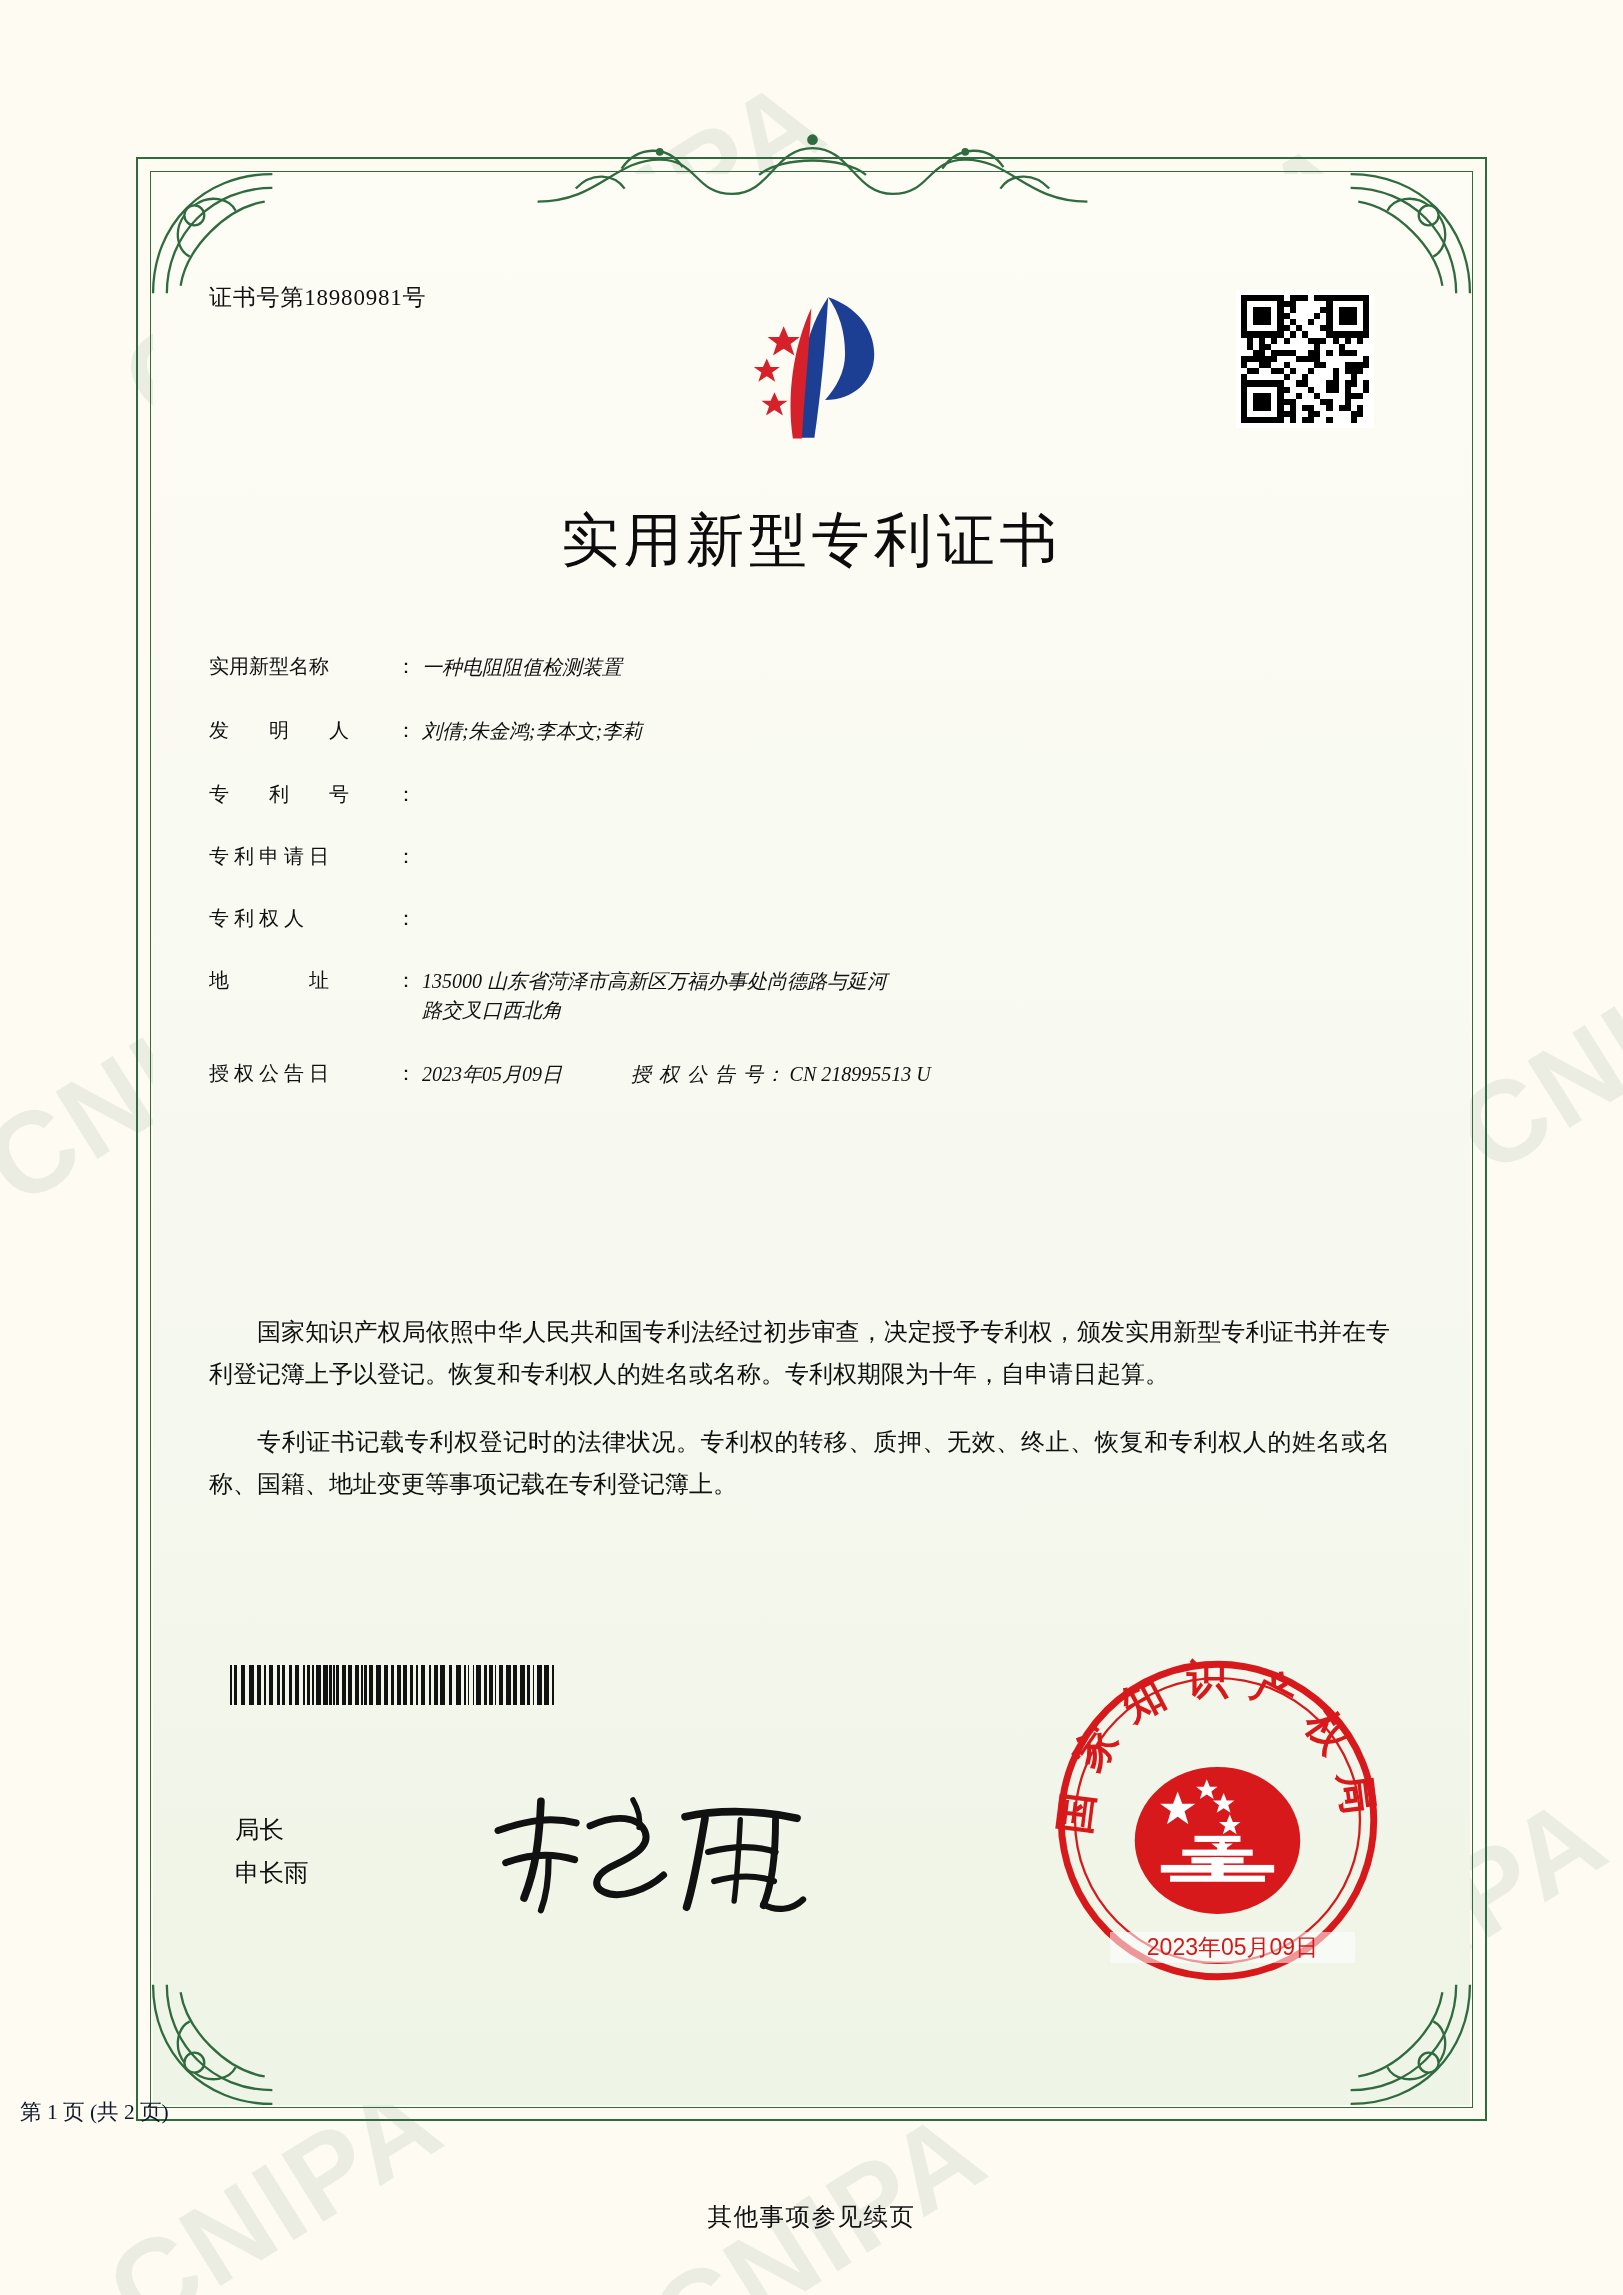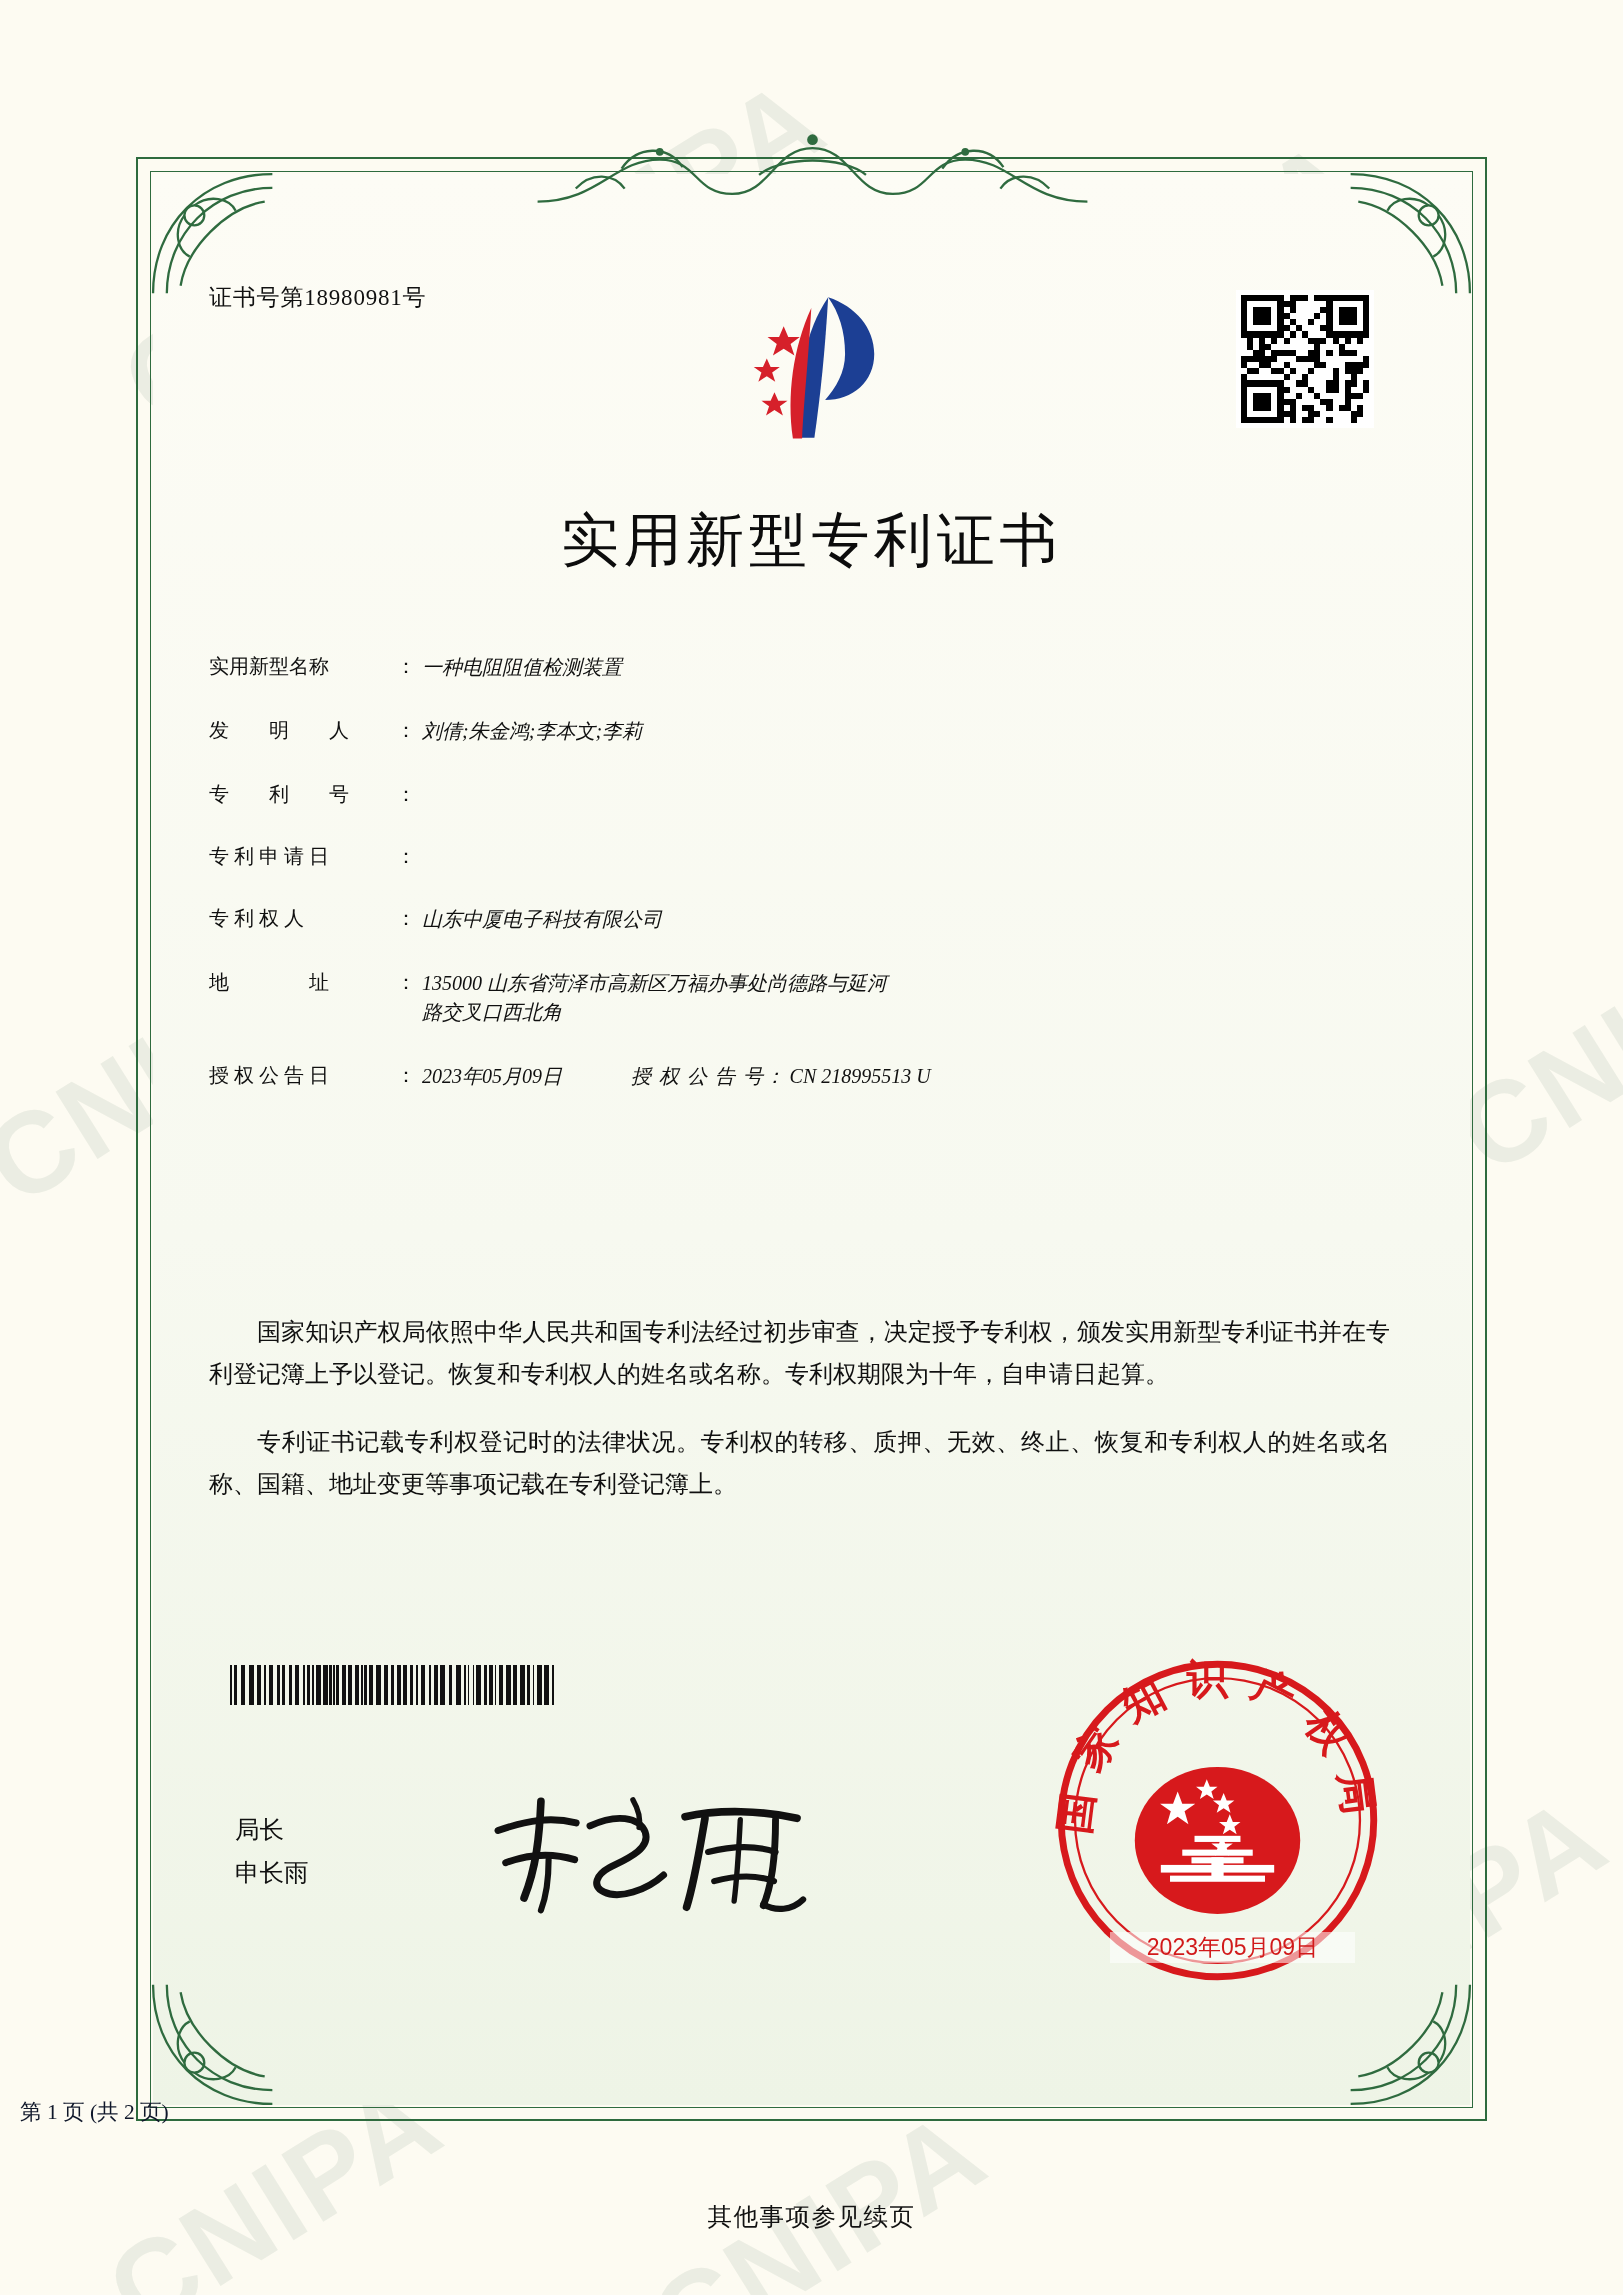--- a/index.html
+++ b/index.html
@@ -813,21 +813,20 @@
         <span>专 利 申 请 日</span>
           <span>：</span>
       </div>
     </div>
 
     <div class="row">
       <div class="lbl">
         <span>专 利 权 人</span>
           <span>：</span>
       </div>
-      <div class="val">山东中厦电子科技有限公司</div>
     </div>
 
     <div class="row">
       <div class="lbl">
         <span>地　　　　址</span>
           <span>：</span>
       </div>
       <div class="val wrap">135000 山东省菏泽市高新区万福办事处尚德路与延河
 路交叉口西北角</div>
     </div>

